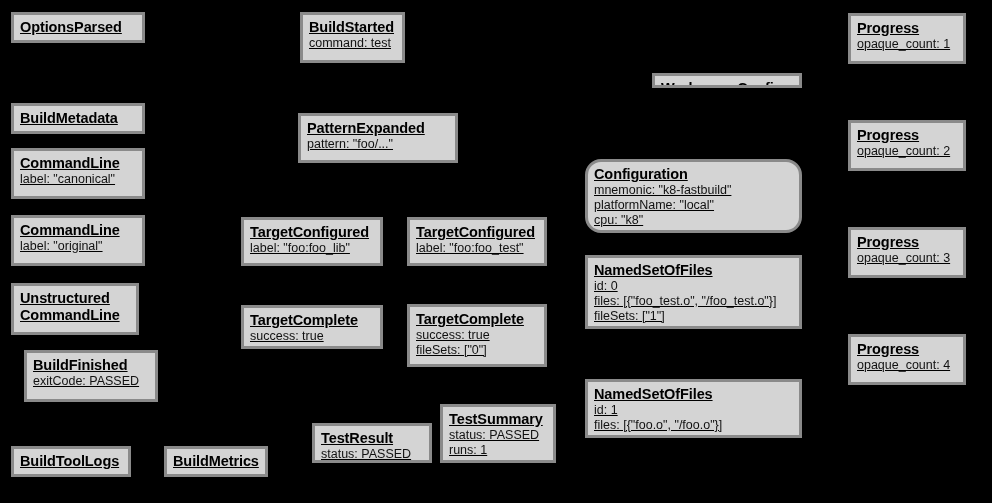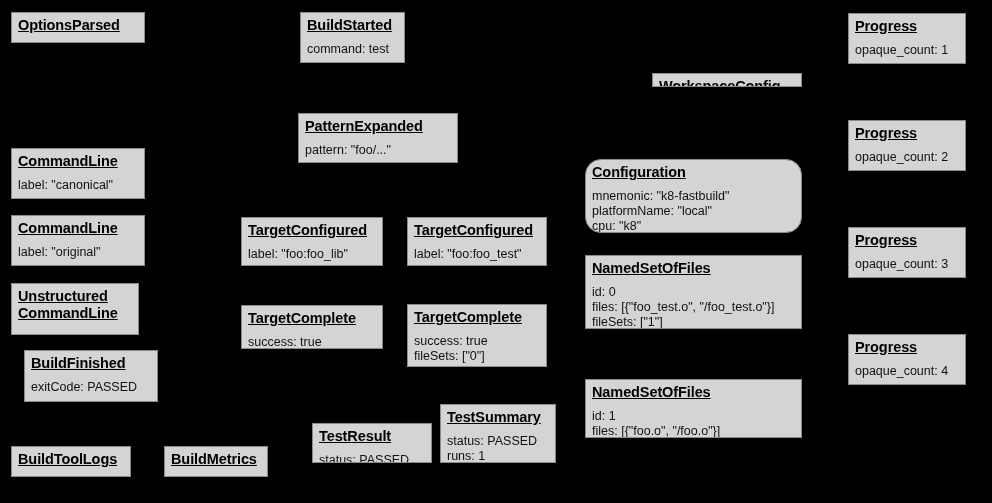--- a/index.html
+++ b/index.html
@@ -12,55 +12,59 @@
     width: 992px;
     height: 503px;
     background: #000000;
     overflow: hidden;
     font-family: "Liberation Sans", sans-serif;
   }
   .node {
     position: absolute;
     box-sizing: border-box;
     background: #d4d4d4;
-    border: 1px solid #0ea5e9;
+    border: 3px solid #0ea5e9;
     padding: 4px 12px 5px 6px;
     overflow: hidden;
   }
   .node-title {
     display: block;
     font-size: 14.5px;
     font-weight: bold;
     color: #000000;
     text-decoration: underline;
     line-height: 17px;
     white-space: nowrap;
     letter-spacing: -0.1px;
   }
   .node-title.wrap {
     white-space: normal;
   }
   .node-fields {
     display: block;
-    margin-top: 8px;
+    margin-top: 0px;
+    text-decoration: underline;
   }
   .node-field {
     display: block;
     font-size: 12.5px;
     color: #111111;
     line-height: 15px;
     white-space: nowrap;
   }
 </style>
 </head>
 <body>
 
 <div id="canvas" style="background: rgb(0, 0, 0);">
     <div class="node" style="left: 11px; top: 12px; width: 134px; height: 31px; background: rgb(212, 212, 212); border-color: rgb(138, 138, 138);">
       <span class="node-title">OptionsParsed</span>
+    </div>
+    <div class="node" style="left: 11px; top: 103px; width: 134px; height: 31px; background: rgb(212, 212, 212); border-color: rgb(138, 138, 138);">
+      <span class="node-title">BuildMetadata</span>
     </div>
     <div class="node" style="left: 11px; top: 148px; width: 134px; height: 51px; background: rgb(212, 212, 212); border-color: rgb(138, 138, 138);">
       <span class="node-title">CommandLine</span>
       <span class="node-fields">
         <span class="node-field">label: "canonical"</span>
       </span>
     </div>
     <div class="node" style="left: 11px; top: 215px; width: 134px; height: 51px; background: rgb(212, 212, 212); border-color: rgb(138, 138, 138);">
       <span class="node-title">CommandLine</span>
       <span class="node-fields">

